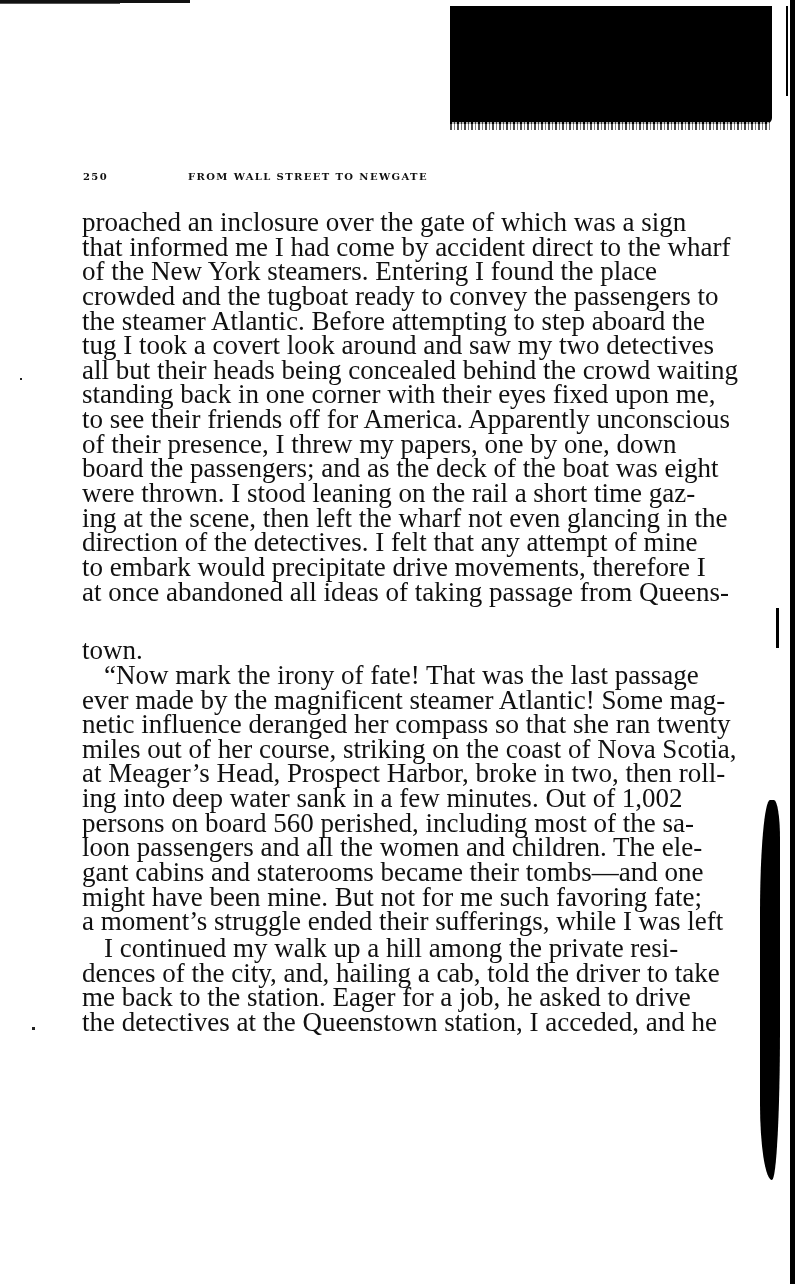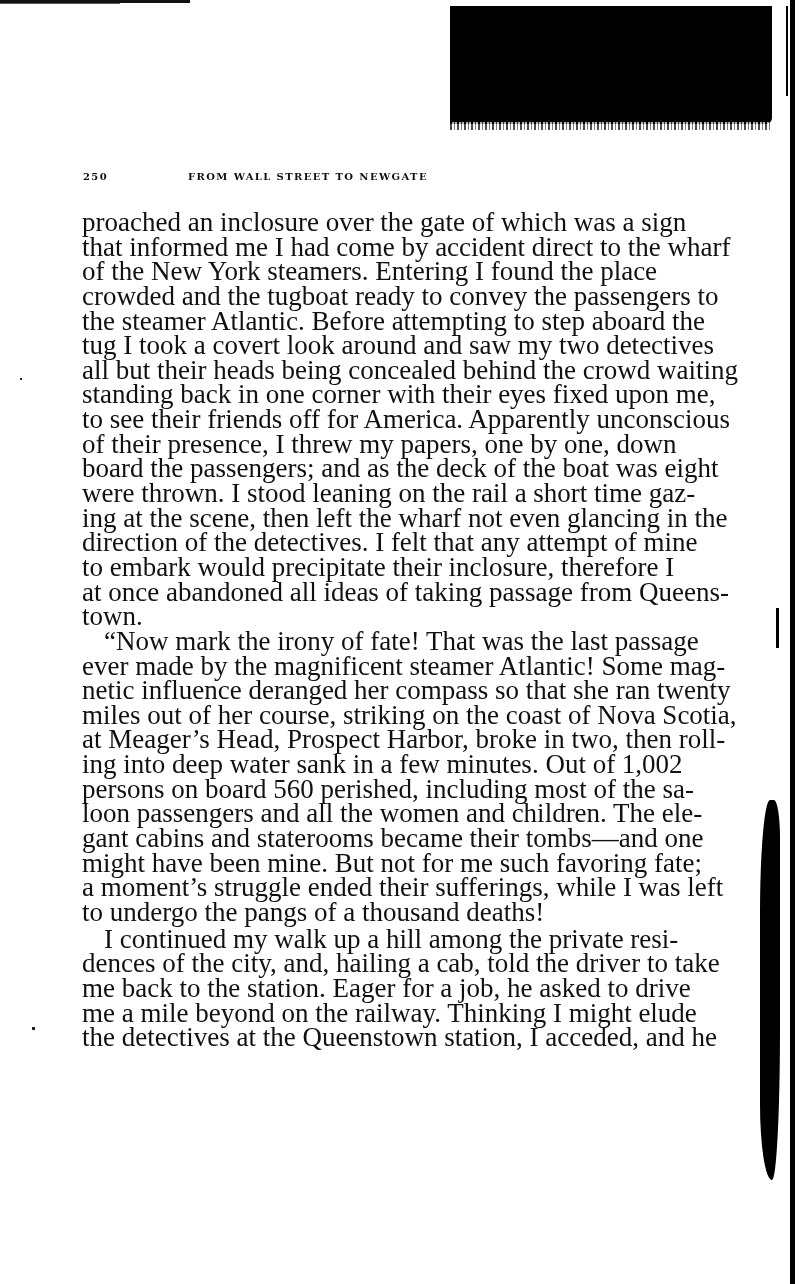--- a/index.html
+++ b/index.html
@@ -116,20 +116,21 @@
     }
     .line {
       display: block;
       text-align: justify;
       text-align-last: justify;
       white-space: nowrap;
       height: 24.65px;
     }
     .line.last {
       text-align-last: left;
+      margin-top: 34px;
     }
     .line.indent {
       padding-left: 22px;
       font-family: Liberation Serif, serif;
     }
     .gap-small {
       height: 2px;
     }
     .stray-dot {
       position: absolute;
@@ -165,39 +166,37 @@
     <span class="line">the steamer Atlantic.  Before attempting to step aboard the</span>
     <span class="line">tug I took a covert look around and saw my two detectives</span>
     <span class="line">all but their heads being concealed behind the crowd waiting</span>
     <span class="line">standing back in one corner with their eyes fixed upon me,</span>
     <span class="line">to see their friends off for America.  Apparently unconscious</span>
     <span class="line">of their presence, I threw my papers, one by one, down</span>
     <span class="line">board the passengers; and as the deck of the boat was eight</span>
     <span class="line">were thrown.  I stood leaning on the rail a short time gaz-</span>
     <span class="line">ing at the scene, then left the wharf not even glancing in the</span>
     <span class="line">direction of the detectives.  I felt that any attempt of mine</span>
-    <span class="line">to embark would precipitate their inclosure, therefore I</span>
+    <span class="line">to embark would precipitate drive movements, therefore I</span>
     <span class="line">at once abandoned all ideas of taking passage from Queens-</span>
     <span class="line last">town.</span>
   </div>
   <div class="paragraph">
     <span class="line indent">“Now mark the irony of fate!  That was the last passage</span>
     <span class="line">ever made by the magnificent steamer Atlantic!  Some mag-</span>
     <span class="line">netic influence deranged her compass so that she ran twenty</span>
     <span class="line">miles out of her course, striking on the coast of Nova Scotia,</span>
     <span class="line">at Meager’s Head, Prospect Harbor, broke in two, then roll-</span>
     <span class="line">ing into deep water sank in a few minutes.  Out of 1,002</span>
     <span class="line">persons on board 560 perished, including most of the sa-</span>
     <span class="line">loon passengers and all the women and children.  The ele-</span>
     <span class="line">gant cabins and staterooms became their tombs—and one</span>
     <span class="line">might have been mine.  But not for me such favoring fate;</span>
     <span class="line">a moment’s struggle ended their sufferings, while I was left</span>
-    <span class="line last">to undergo the pangs of a thousand deaths!</span>
   </div>
   <div class="gap-small"></div>
   <div class="paragraph">
     <span class="line indent">I continued my walk up a hill among the private resi-</span>
     <span class="line">dences of the city, and, hailing a cab, told the driver to take</span>
     <span class="line">me back to the station.  Eager for a job, he asked to drive</span>
-    <span class="line">me a mile beyond on the railway.  Thinking I might elude</span>
     <span class="line">the detectives at the Queenstown station, I acceded, and he</span>
   </div>
 </div>
 
 </body></html>

